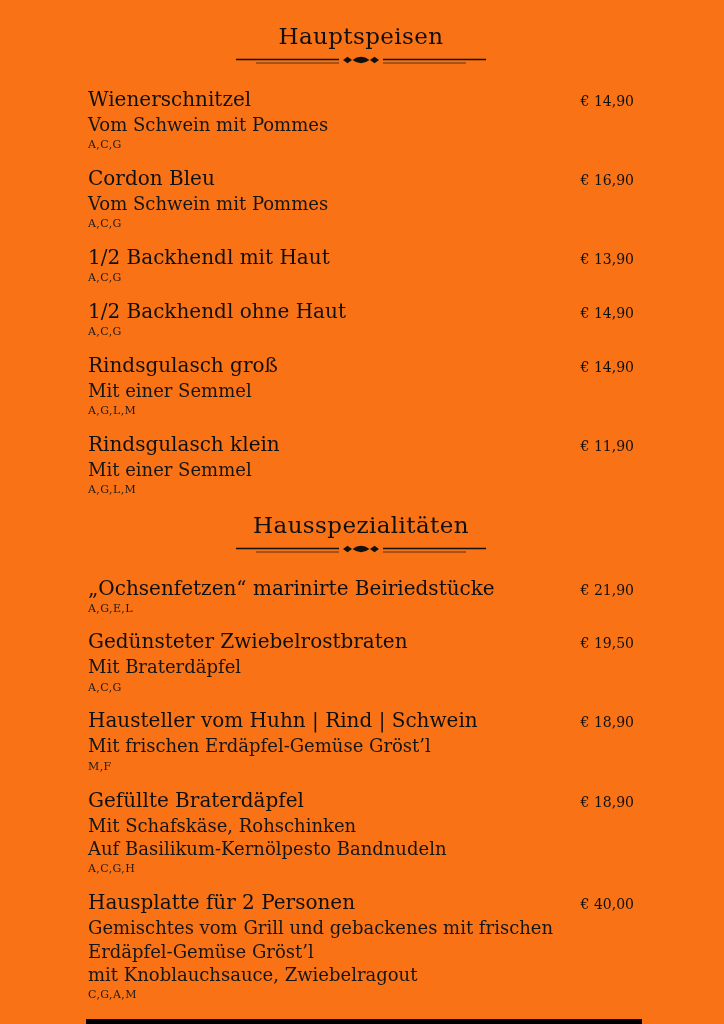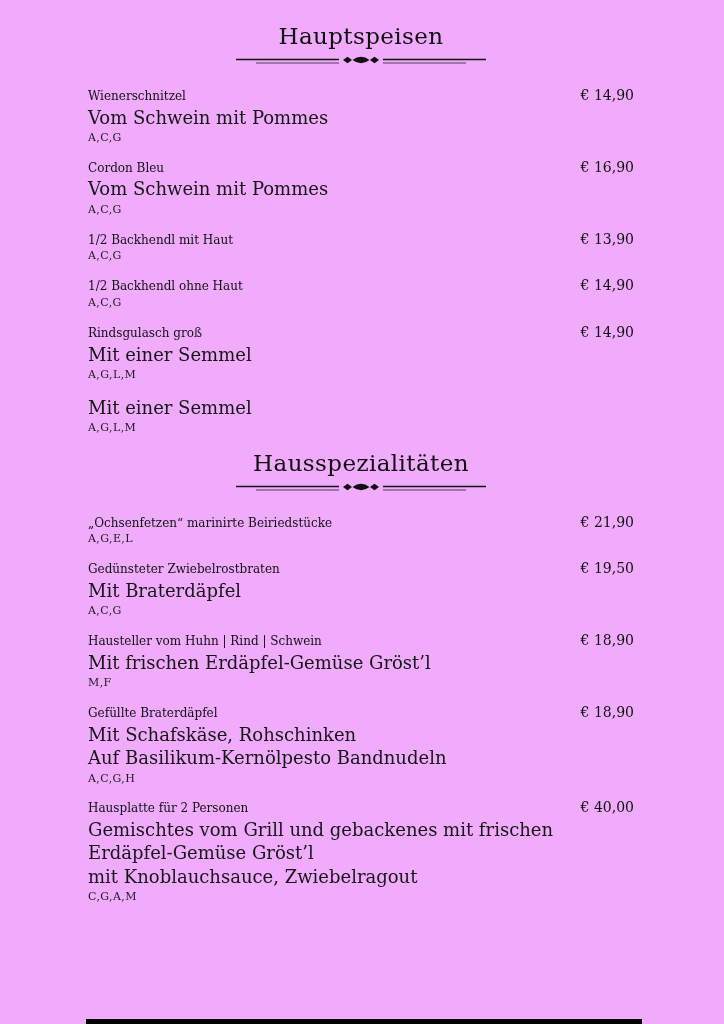--- a/index.html
+++ b/index.html
@@ -7,21 +7,21 @@
   body {
     font-family: "DejaVu Serif", "Liberation Serif", serif;
     color: #111111;
     -webkit-font-smoothing: antialiased;
   }
   .page {
     position: relative;
     width: 724px;
     height: 1024px;
     margin: 0 auto;
-    background: #f0abfc;
+    background: #f97316;
     overflow: hidden;
   }
   .content {
     padding: 22px 90px 0 88px;
   }
   .section + .section { margin-top: 12px; }
   .section-header {
     text-align: center;
     margin-bottom: 20px;
   }
@@ -35,21 +35,21 @@
     margin-top: 3px;
     line-height: 0;
   }
   .item { margin-bottom: 14px; }
   .item-row {
     display: flex;
     justify-content: space-between;
     align-items: baseline;
   }
   .item-name {
-    font-size: 12px;
+    font-size: 20px;
     line-height: 1.2;
     color: #101010;
   }
   .item-price {
     font-size: 14px;
     line-height: 1.2;
     white-space: nowrap;
     padding-left: 20px;
     color: #101010;
   }
@@ -136,20 +136,24 @@
   <div class="item">
     <div class="item-row">
       <span class="item-name">Rindsgulasch groß</span>
       <span class="item-price">€ 14,90</span>
     </div>
     <div class="item-description">Mit einer Semmel</div>
     <div class="item-allergens">A,G,L,M</div>
   </div>
 
   <div class="item">
+    <div class="item-row">
+      <span class="item-name">Rindsgulasch klein</span>
+      <span class="item-price">€ 11,90</span>
+    </div>
     <div class="item-description">Mit einer Semmel</div>
     <div class="item-allergens">A,G,L,M</div>
   </div>
 </div>
   </div>
 
   <div class="section">
     <div class="section-header">
       <div class="section-title">Hausspezialitäten</div>
       <div class="divider-wrap">

